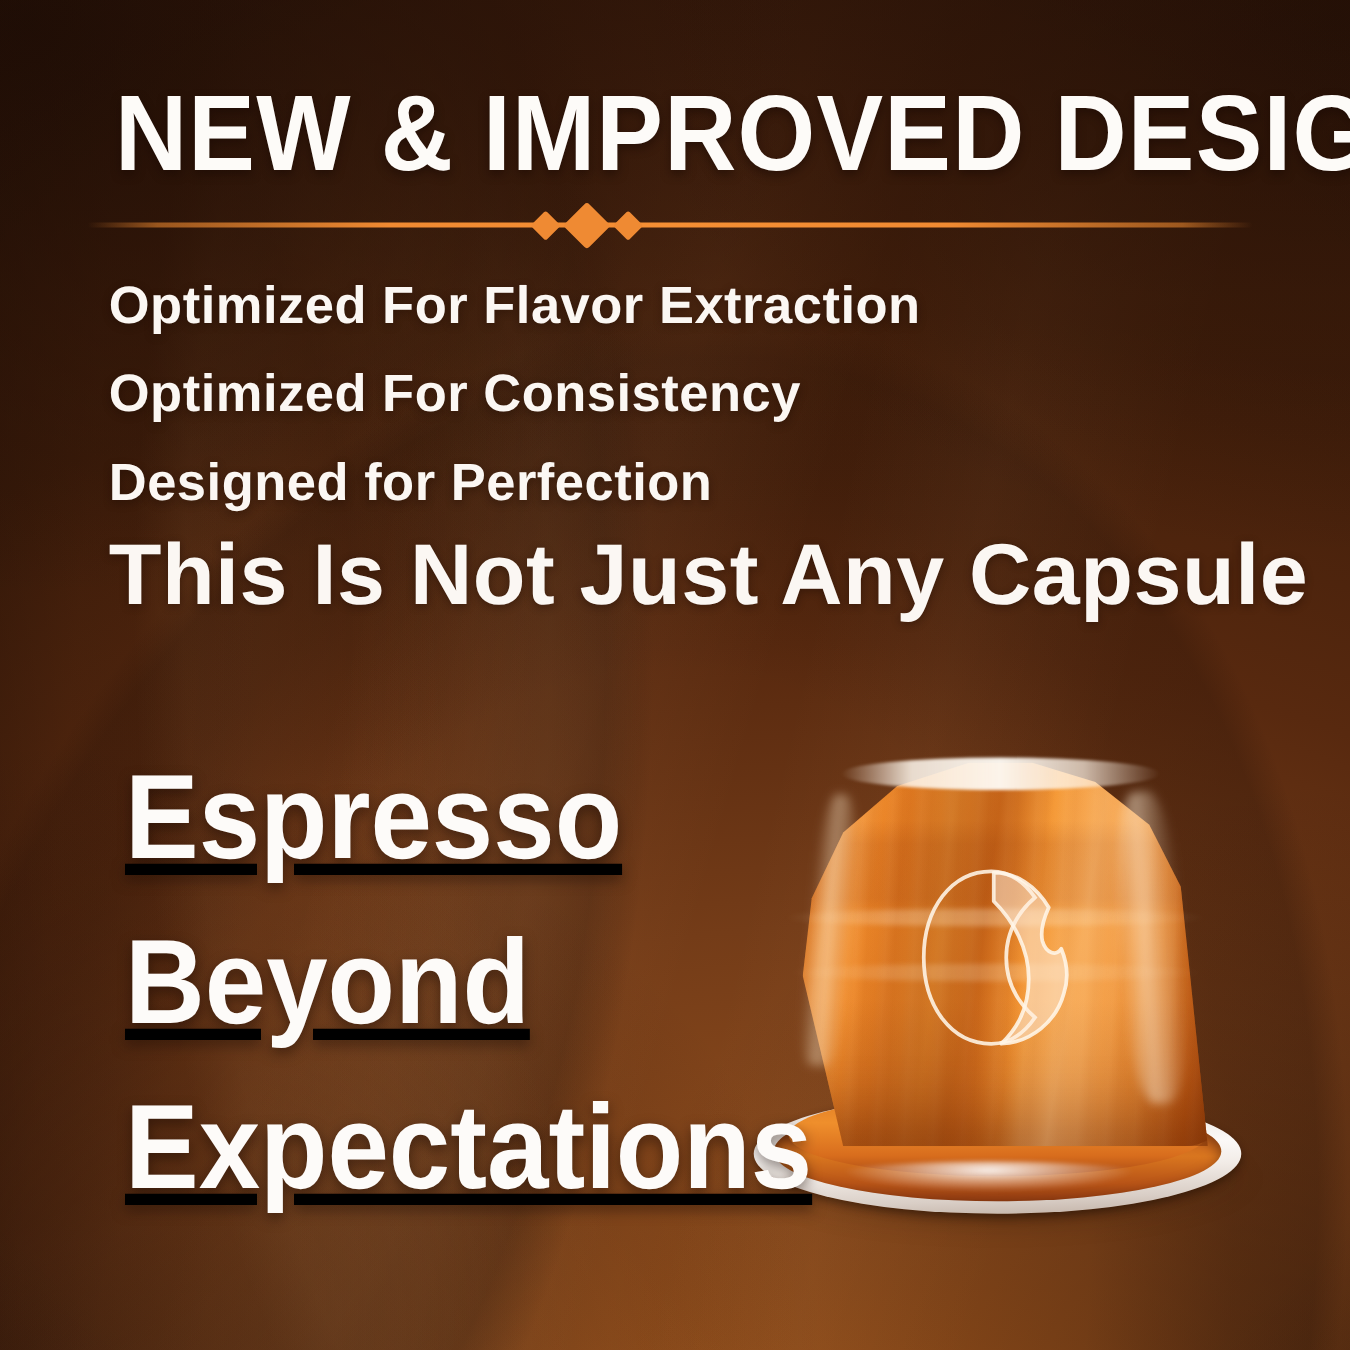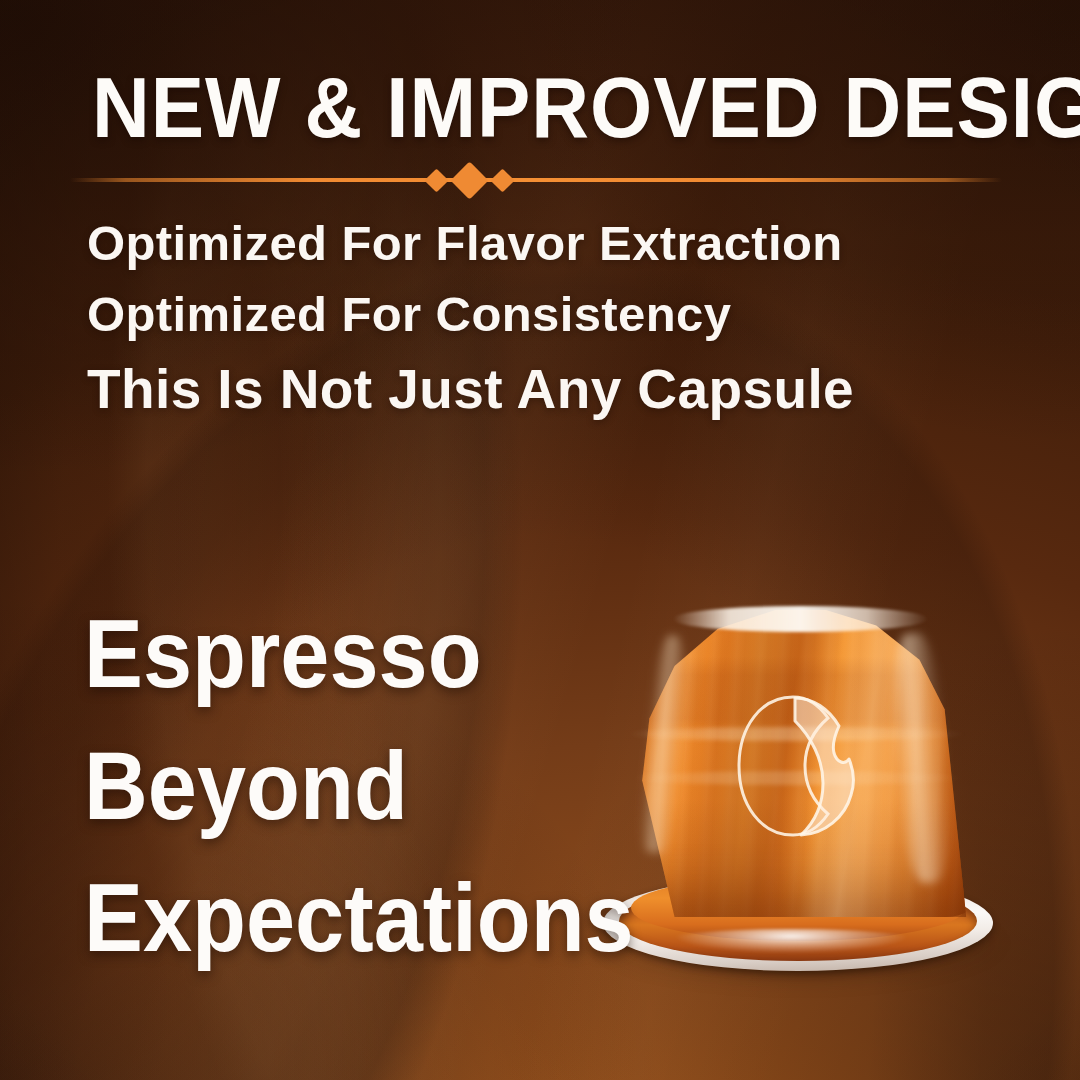--- a/index.html
+++ b/index.html
@@ -107,30 +107,30 @@
   }
   .divider .dia.mid{width:27px;height:27px;left:386px;top:4px;border-radius:3px;}
   .divider .dia.side{width:17px;height:17px;top:9px;border-radius:2px;}
   .divider .dia.left{left:358px;}
   .divider .dia.right{left:424px;}
 
   .bullets{position:absolute;left:87px;top:208px;width:880px;}
   .bullet{
     font-family:"Liberation Sans Narrow","Liberation Sans", sans-serif;
     font-weight:700;
-    font-size:49px;
+    font-size:42px;
     line-height:71px;
     color:#fbf7f3;
     letter-spacing:.4px;
     text-shadow:0 2px 7px rgba(28,11,4,.45);
     white-space:nowrap;
   }
-  .bullet.emphasis{font-size:55px;line-height:78px;}
-
-  .bigtitle{position:absolute;left:84px;top:588px;}
+  .bullet.emphasis{font-size:69px;line-height:78px;}
+
+  .bigtitle{position:absolute;left:100px;top:588px;text-decoration:underline;}
   .bigline{
     font-family:"Liberation Sans Narrow","Liberation Sans", sans-serif;
     font-weight:700;
     font-size:96px;
     line-height:132px;
     color:#fdfbf9;
     letter-spacing:0px;
     transform:scaleX(.92);
     transform-origin:left center;
     text-shadow:0 4px 11px rgba(25,10,3,.5);
@@ -300,20 +300,21 @@
     <div class="divider">
       <div class="line"></div>
       <div class="dia side left"></div>
       <div class="dia mid"></div>
       <div class="dia side right"></div>
     </div>
 
     <div class="bullets">
       <div class="bullet">Optimized For Flavor Extraction</div>
       <div class="bullet">Optimized For Consistency</div>
+      <div class="bullet">Designed for Perfection</div>
       <div class="bullet emphasis">This Is Not Just Any Capsule</div>
     </div>
 
     <div class="bigtitle">
       <div class="bigline">Espresso</div>
       <div class="bigline">Beyond</div>
       <div class="bigline">Expectations</div>
     </div>
   </div>
 

